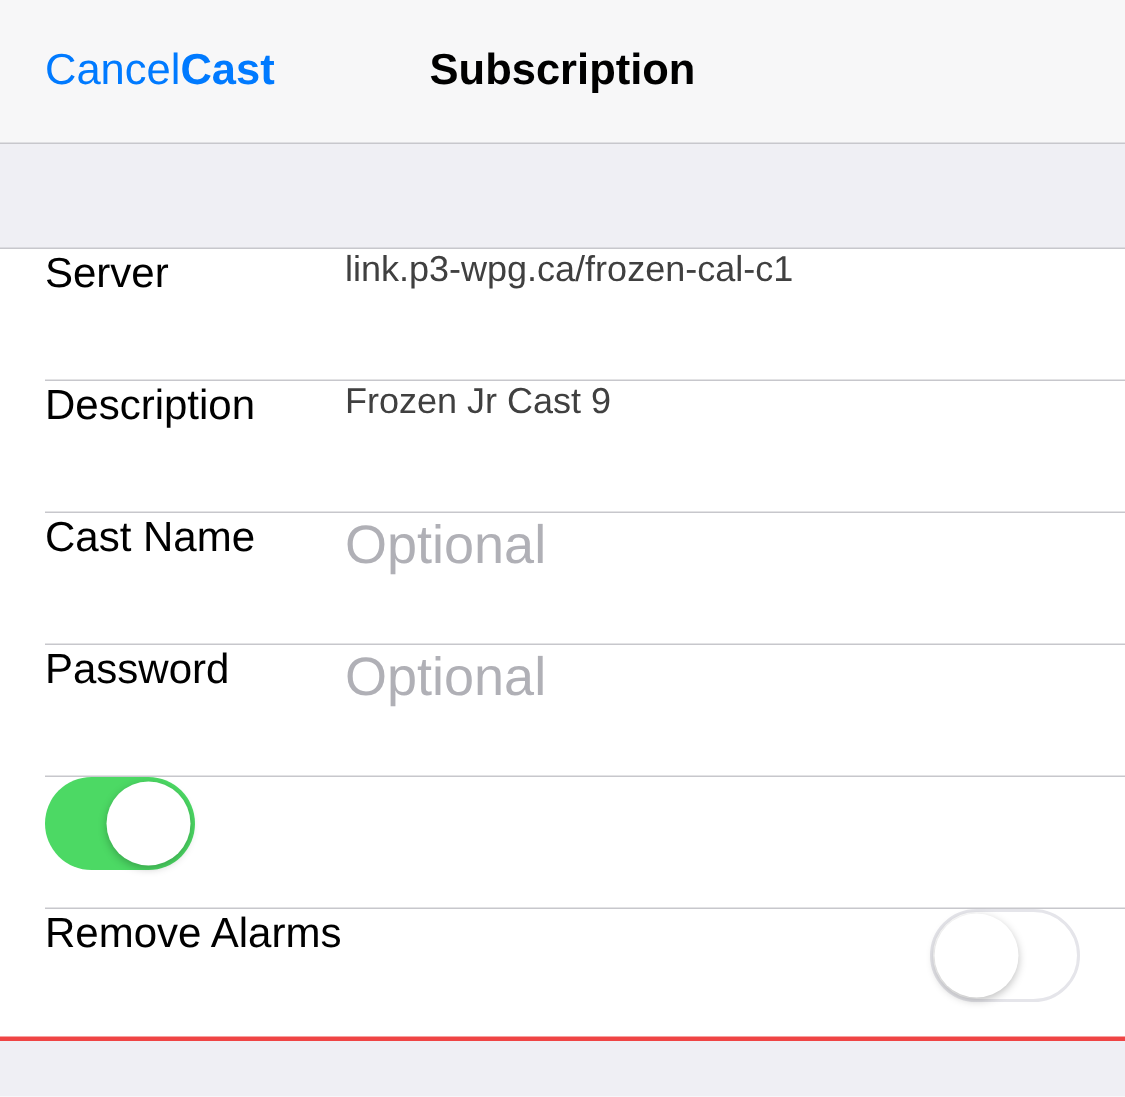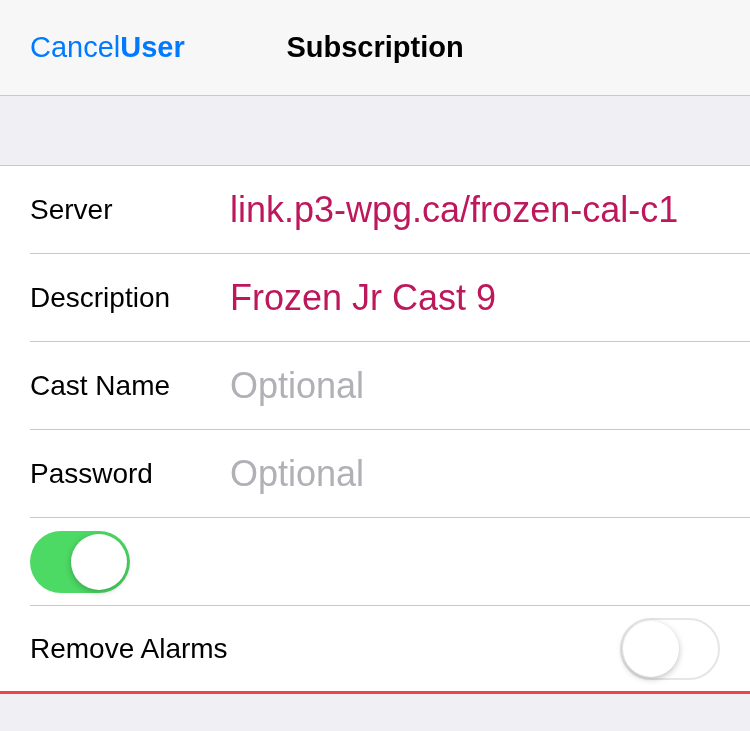--- a/index.html
+++ b/index.html
@@ -47,21 +47,21 @@
     .spacer {
       height: 70px;
       background: #efeff4;
       border-bottom: 1px solid #c7c7cc;
     }
     .form-section {
       background: #fff;
     }
     .form-row {
       display: flex;
-      align-items: center;
+      align-items: flex-start;
       height: 88px;
       padding: 0 30px;
       position: relative;
     }
     .form-row:not(:last-child)::after {
       content: "";
       position: absolute;
       left: 30px;
       right: 0;
       bottom: 0;
@@ -72,22 +72,22 @@
       border-bottom: 3px solid #ef4444;
     }
     .form-label {
       color: #000;
       font-size: 28px;
       font-weight: 400;
       width: 200px;
       flex-shrink: 0;
     }
     .form-value {
-      color: #be185d;
-      font-size: 36px;
+      color: #404040;
+      font-size: 24px;
       font-weight: 400;
       flex: 1;
       overflow: hidden;
       text-overflow: ellipsis;
       white-space: nowrap;
     }
     .form-input {
       border: none;
       outline: none;
       font-size: 36px;
@@ -134,21 +134,21 @@
       left: 1px;
       top: 1px;
     }
   </style>
 </head>
 <body>
 
 <div class="nav-bar">
   <span class="nav-cancel">Cancel</span>
   <span class="nav-title">Subscription</span>
-  <span class="nav-save">User</span>
+  <span class="nav-save">Cast</span>
 </div>
 
 <div class="spacer"></div>
 
 <div class="form-section">
 
   <div class="form-row">
     <span class="form-label">Server</span>
     <span class="form-value">link.p3-wpg.ca/frozen-cal-c1</span>
   </div>

